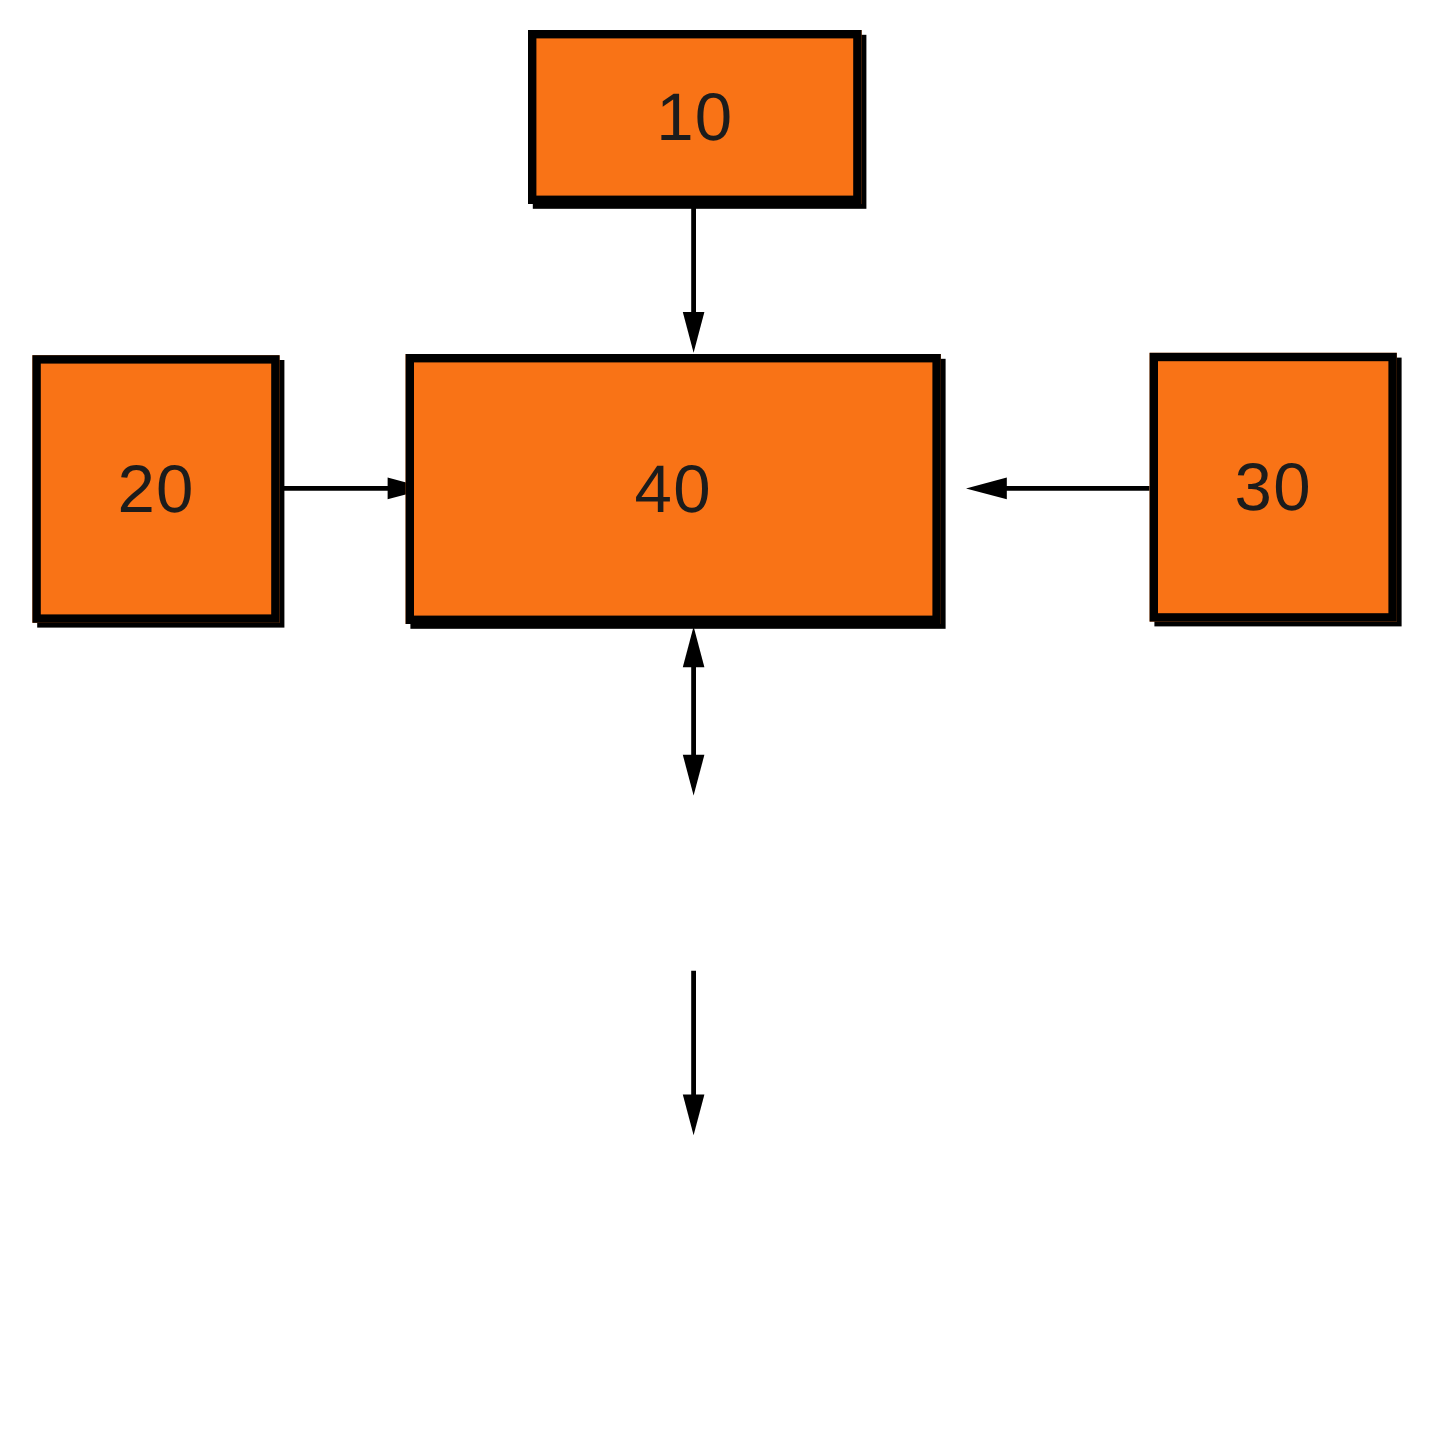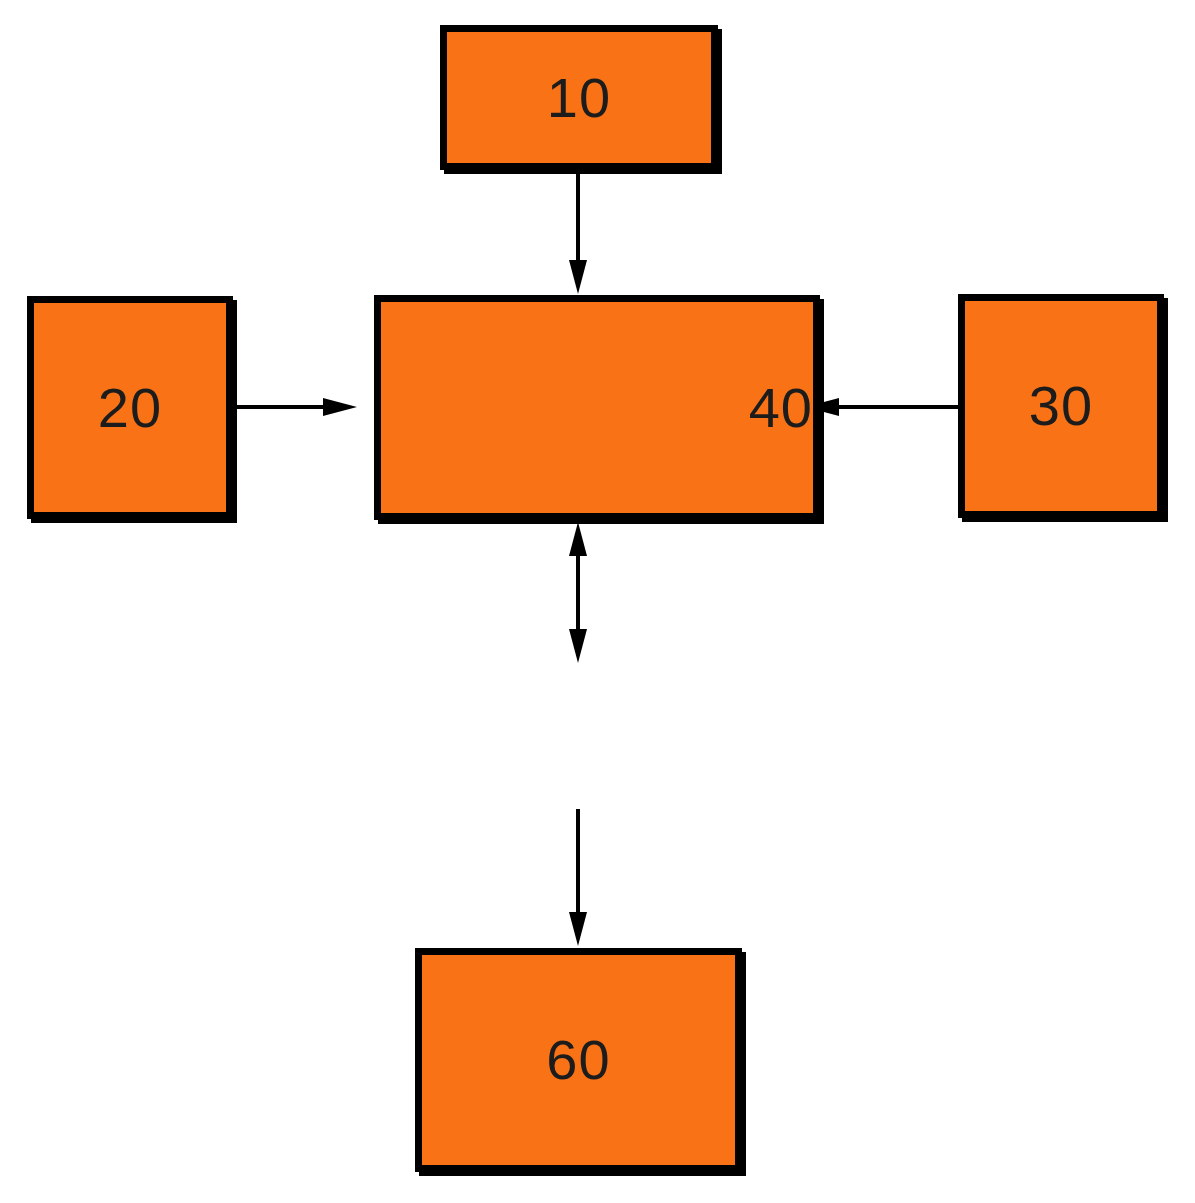--- a/index.html
+++ b/index.html
@@ -36,21 +36,21 @@
   .node .label {
     font-size: 56px;
     font-weight: 400;
     color: #1c1c1c;
     letter-spacing: 1px;
     line-height: 1;
     user-select: none;
   }
   .n10 { left: 440px; top: 25px;  width: 278px; height: 145px; }
   .n20 { left: 27px;  top: 296px; width: 206px; height: 223px; }
-  .n40 { left: 374px; top: 295px; width: 446px; height: 225px; justify-content: flex-end; }
+  .n40 { left: 338px; top: 295px; width: 446px; height: 225px; }
   .n30 { left: 958px; top: 294px; width: 206px; height: 224px; align-items: center; }
   .n50 { left: 440px; top: 663px; width: 276px; height: 146px; }
   .n60 { left: 415px; top: 948px; width: 327px; height: 224px; }
 </style>
 </head>
 <body>
 
 <div class="canvas">
 
   <svg class="connector-layer" viewBox="0 0 1195 1203" xmlns="http://www.w3.org/2000/svg" aria-hidden="true">
@@ -92,17 +92,14 @@
 
   <div class="node n40">
     <span class="label">40</span>
   </div>
 
   <div class="node n30">
     <span class="label">30</span>
   </div>
 
 
-  <div class="node n60">
-    <span class="label">60</span>
-  </div>
 
 </div>
 
 </body></html>

